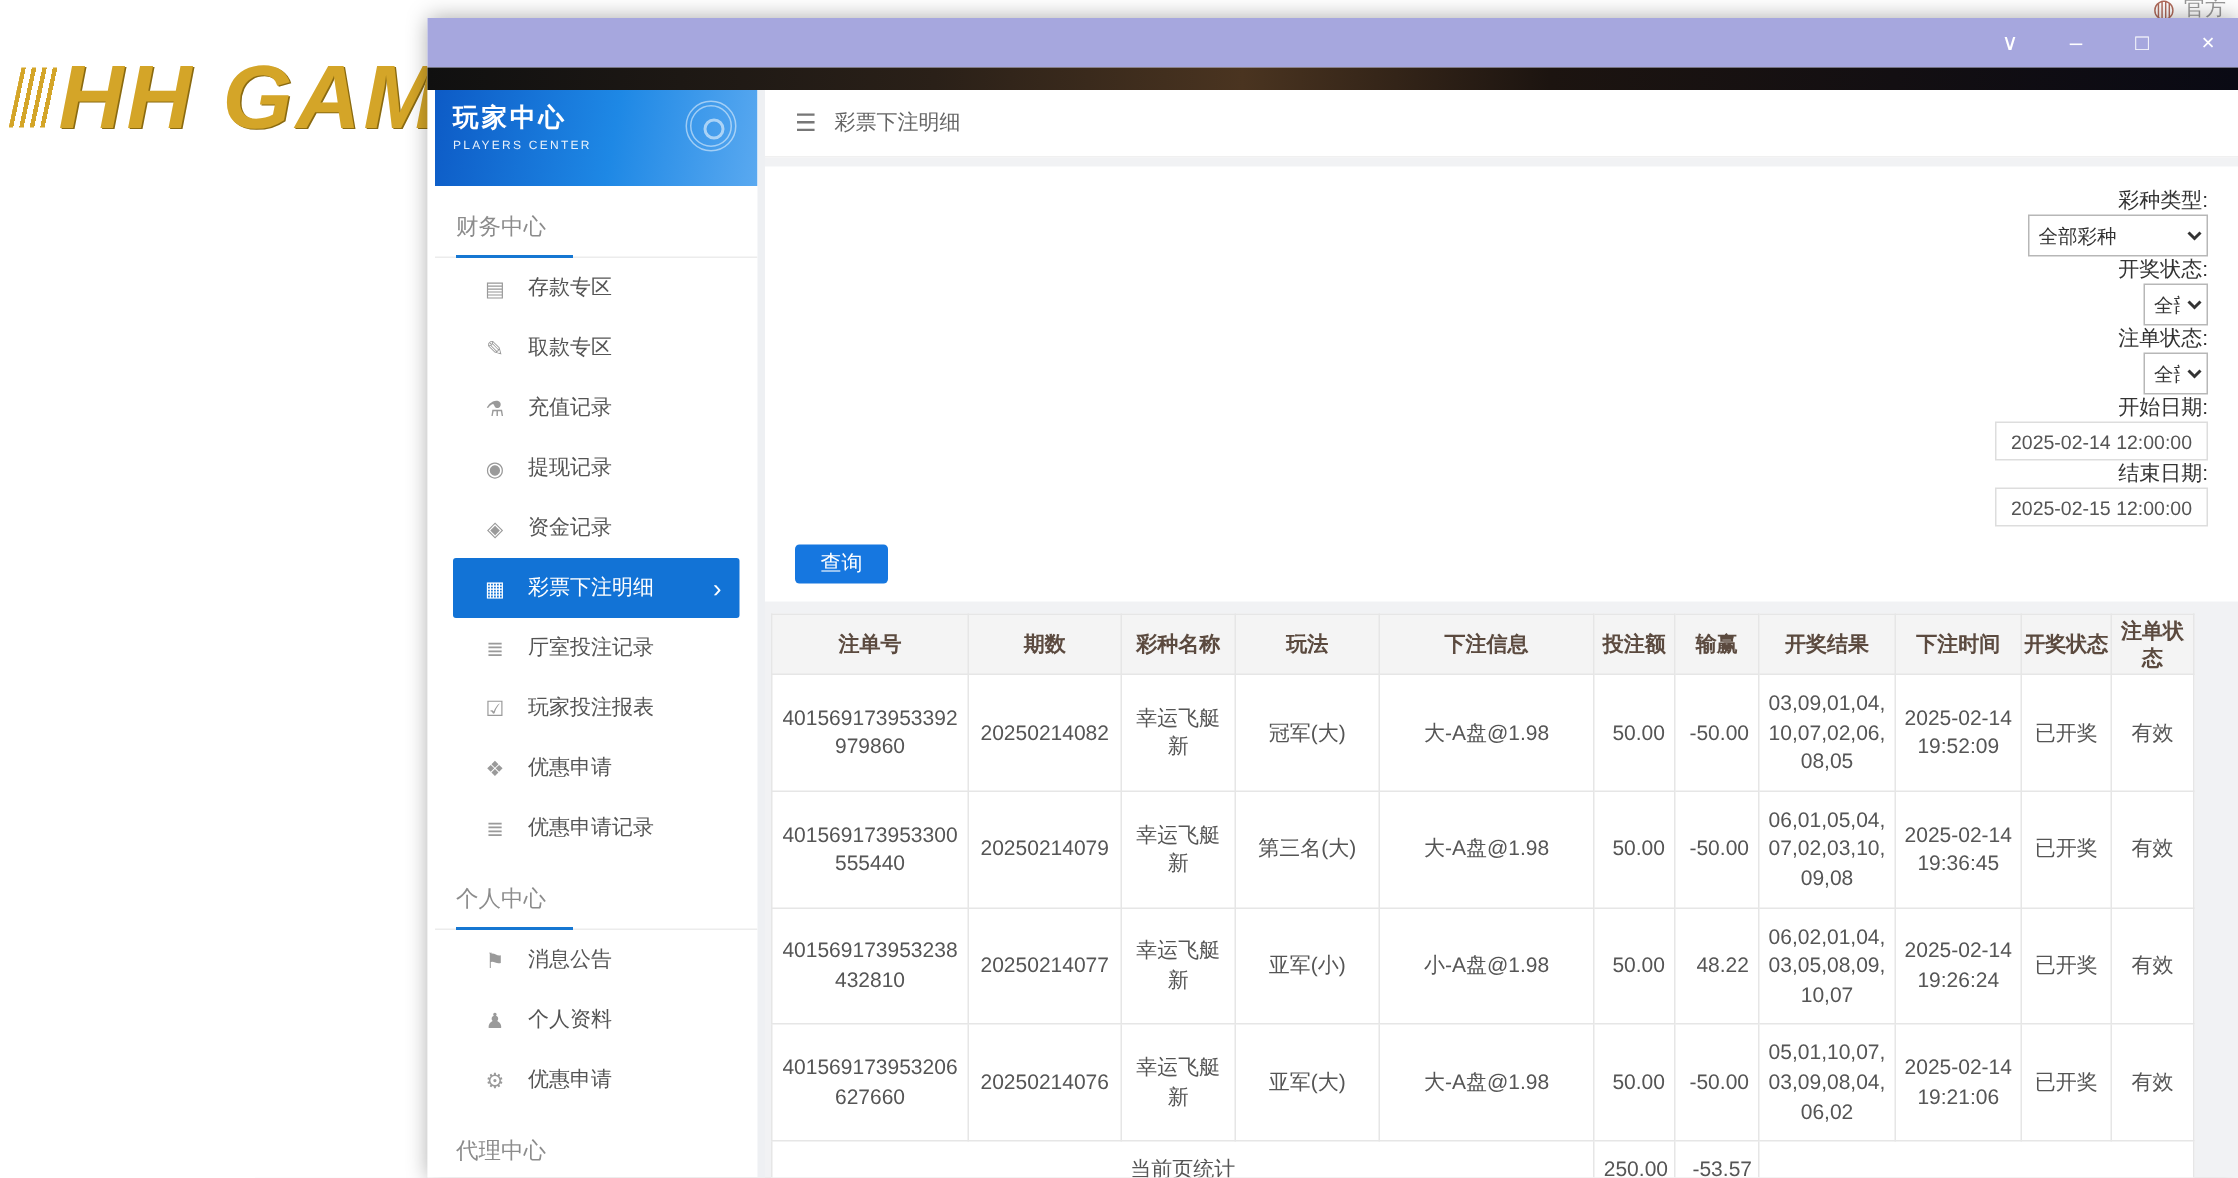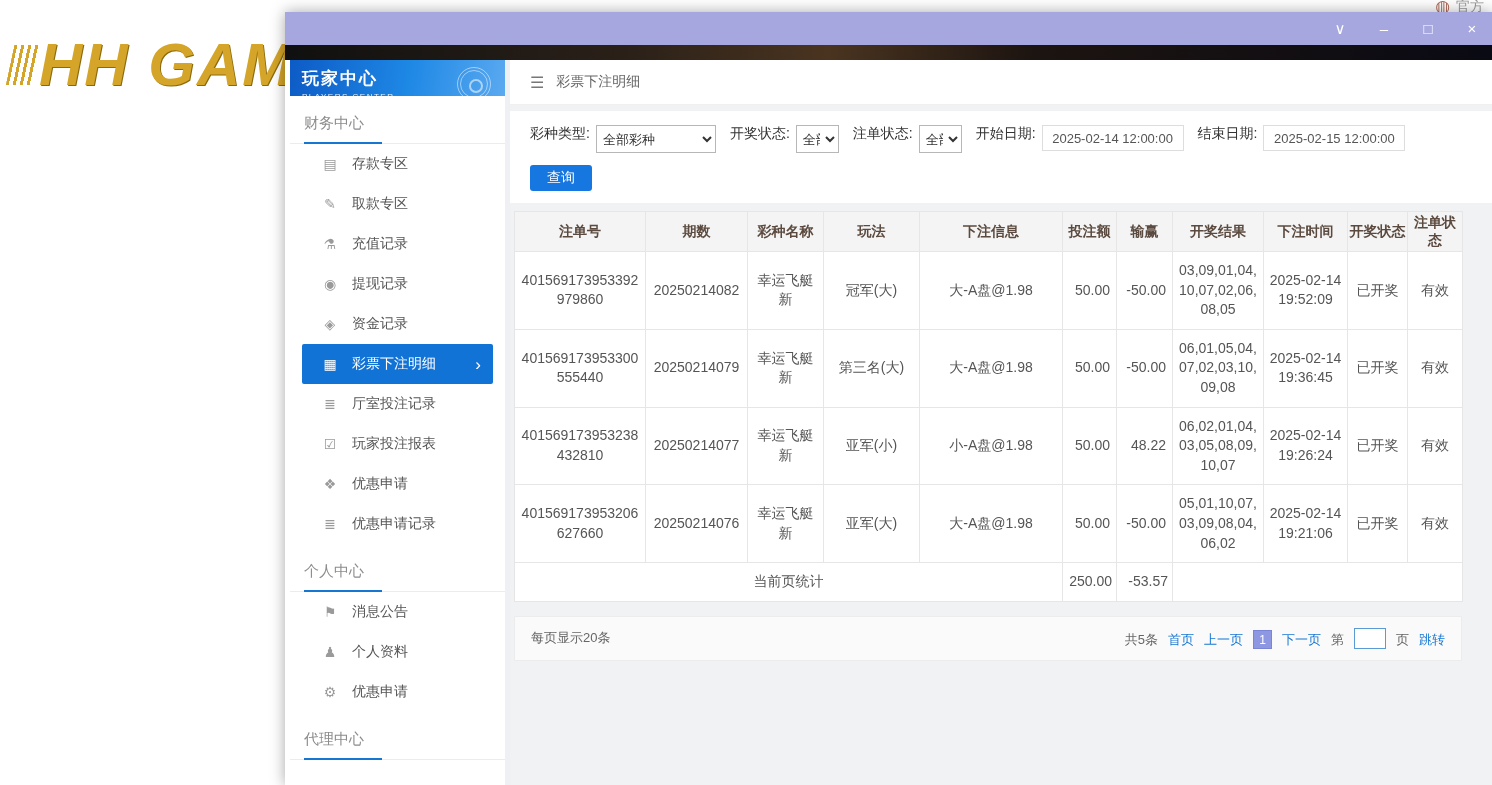--- a/index.html
+++ b/index.html
@@ -24,21 +24,21 @@
   .titlebar { height:33px; min-height:33px; background:#a6a7de; display:flex;
     justify-content:flex-end; align-items:center; padding-right:12px; gap:28px; }
   .titlebar .wc { color:#fff; font-size:15px; width:16px; text-align:center; cursor:pointer; line-height:1; }
   .banner { height:15px; min-height:15px;
     background:linear-gradient(90deg,#101010 0%,#2a2018 28%,#4a3420 45%,#1c1410 62%,#0a0a14 100%); }
   .win-body { display:flex; flex:1; overflow:hidden; }
 
   
   .sidebar { width:225px; min-width:225px; background:#fff; border-right:5px solid #eef0f3;
     padding-left:5px; overflow:hidden; }
-  .sb-header { height:36px; background:linear-gradient(100deg,#0d5bc6 0%,#1e88e5 55%,#5aa9f0 100%);
+  .sb-header { height:64px; background:linear-gradient(100deg,#0d5bc6 0%,#1e88e5 55%,#5aa9f0 100%);
     color:#fff; padding:7px 12px; position:relative; }
   .sb-title { font-size:17px; font-weight:bold; letter-spacing:2px; }
   .sb-sub { font-size:8px; letter-spacing:1.5px; opacity:.9; margin-top:2px; }
   .sb-rings { position:absolute; right:14px; top:7px; width:34px; height:34px;
     border:4px double rgba(255,255,255,.5); border-radius:50%; }
   .sb-rings::after { content:""; position:absolute; left:8px; top:8px; width:10px; height:10px;
     border:2px solid rgba(255,255,255,.55); border-radius:50%; }
   .sb-section-title { padding:12px 12px 10px 14px; color:#8c8c8c; font-size:15px;
     border-bottom:1px solid #ececec; position:relative; margin-top:6px; }
   .sb-section-title::after { content:""; position:absolute; left:14px; bottom:-1px;
@@ -51,21 +51,21 @@
   .sb-caret { position:absolute; right:12px; color:#fff; font-size:17px; line-height:1; }
 
   
   .main { flex:1; background:#f1f2f4; display:flex; flex-direction:column; overflow:hidden; }
   .topbar { height:45px; min-height:45px; background:#fff; display:flex; align-items:center;
     gap:12px; padding-left:20px; color:#666; border-bottom:1px solid #f0f0f0; }
   .menu-glyph { font-size:16px; color:#777; cursor:pointer; }
   .topbar-title { font-size:14px; }
 
   .filters-panel { background:#fff; margin-top:6px; padding:14px 20px 12px; }
-  .filter-row { display:flex; align-items:flex-start; font-size:14px; color:#333; }
+  .filter-row { display:flex; align-items:flex-end; font-size:14px; color:#333;flex-direction:column; }
   .f-label { margin-left:14px; white-space:nowrap; }
   .f-label:first-child { margin-left:0; }
   select.sel { height:28px; border:1px solid #b7b7b7; background:#fff; font-size:13px;
     color:#333; margin-left:6px; padding:0 2px; }
   select.sel.wide { width:120px; }
   select.sel.narrow { width:43px; }
   input.date { height:26px; width:142px; border:1px solid #ddd; color:#555; font-size:13px;
     text-align:center; margin-left:6px; }
   .search-btn { margin-top:12px; background:#1677e0; color:#fff; border:none;
     padding:4px 17px; font-size:14px; border-radius:3px; cursor:pointer; }

